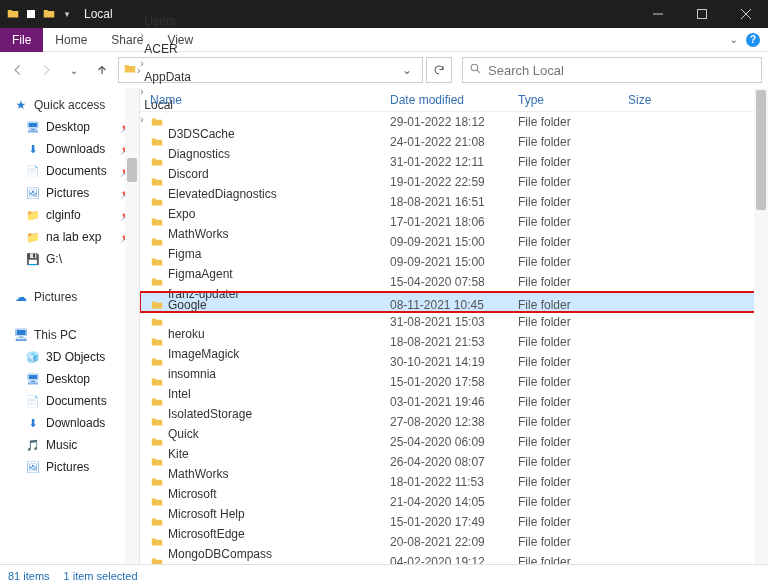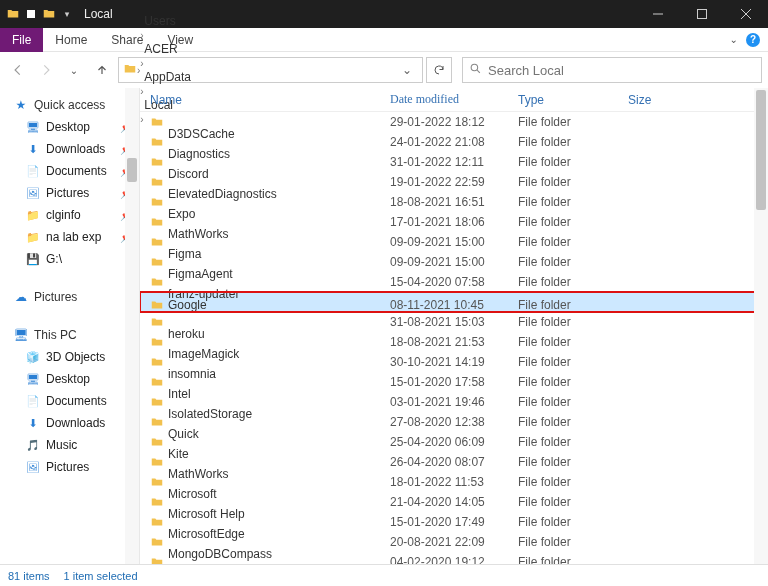--- a/index.html
+++ b/index.html
@@ -30,21 +30,21 @@
   .nav-pane .nav-item { display:flex; align-items:center; height:22px; padding-left:14px; font-size:12px; color:#222; gap:6px; }
   .nav-pane .nav-item.header { font-weight:normal; color:#333; }
   .nav-pane .pin { margin-left:auto; margin-right:6px; color:#777; font-size:10px; }
   .nav-pane .nav-icon { width:14px; display:flex; justify-content:center; }
   .nav-scroll-sim { position:absolute; right:0; top:0; width:14px; height:100%; background:#f7f7f7; }
   .nav-scroll-sim .thumb { position:absolute; top:70px; left:2px; width:10px; height:24px; background:#c2c2c2; border-radius:2px; }
   .nav-section-gap { height:16px; }
   .files { flex:1; position:relative; overflow:hidden; }
   .files-head { display:flex; height:24px; align-items:center; border-bottom:1px solid #eee; font-size:12px; color:#3571b3; padding-left:10px; }
   .col-name { width:240px; }
-  .col-date { width:128px;font-family:Liberation Serif, serif; }
+  .col-date { width:128px; }
   .col-type { width:110px; }
   .col-size { width:60px; }
   .row { display:flex; height:20px; align-items:center; padding-left:10px; font-size:12px; color:#333; }
   .row .ficon { width:18px; display:flex; align-items:center; }
   .row .fname { width:222px; white-space:nowrap; overflow:hidden; text-overflow:ellipsis;margin-top:24px; }
   .row .fdate { width:128px; color:#555; }
   .row .ftype { width:110px; color:#555; }
   .row .fsize { width:60px; color:#555; }
   .row.selected { background:#cde8ff;align-items:flex-end; }
   .row.redbox { outline:2px solid #d11; outline-offset:-1px; }

